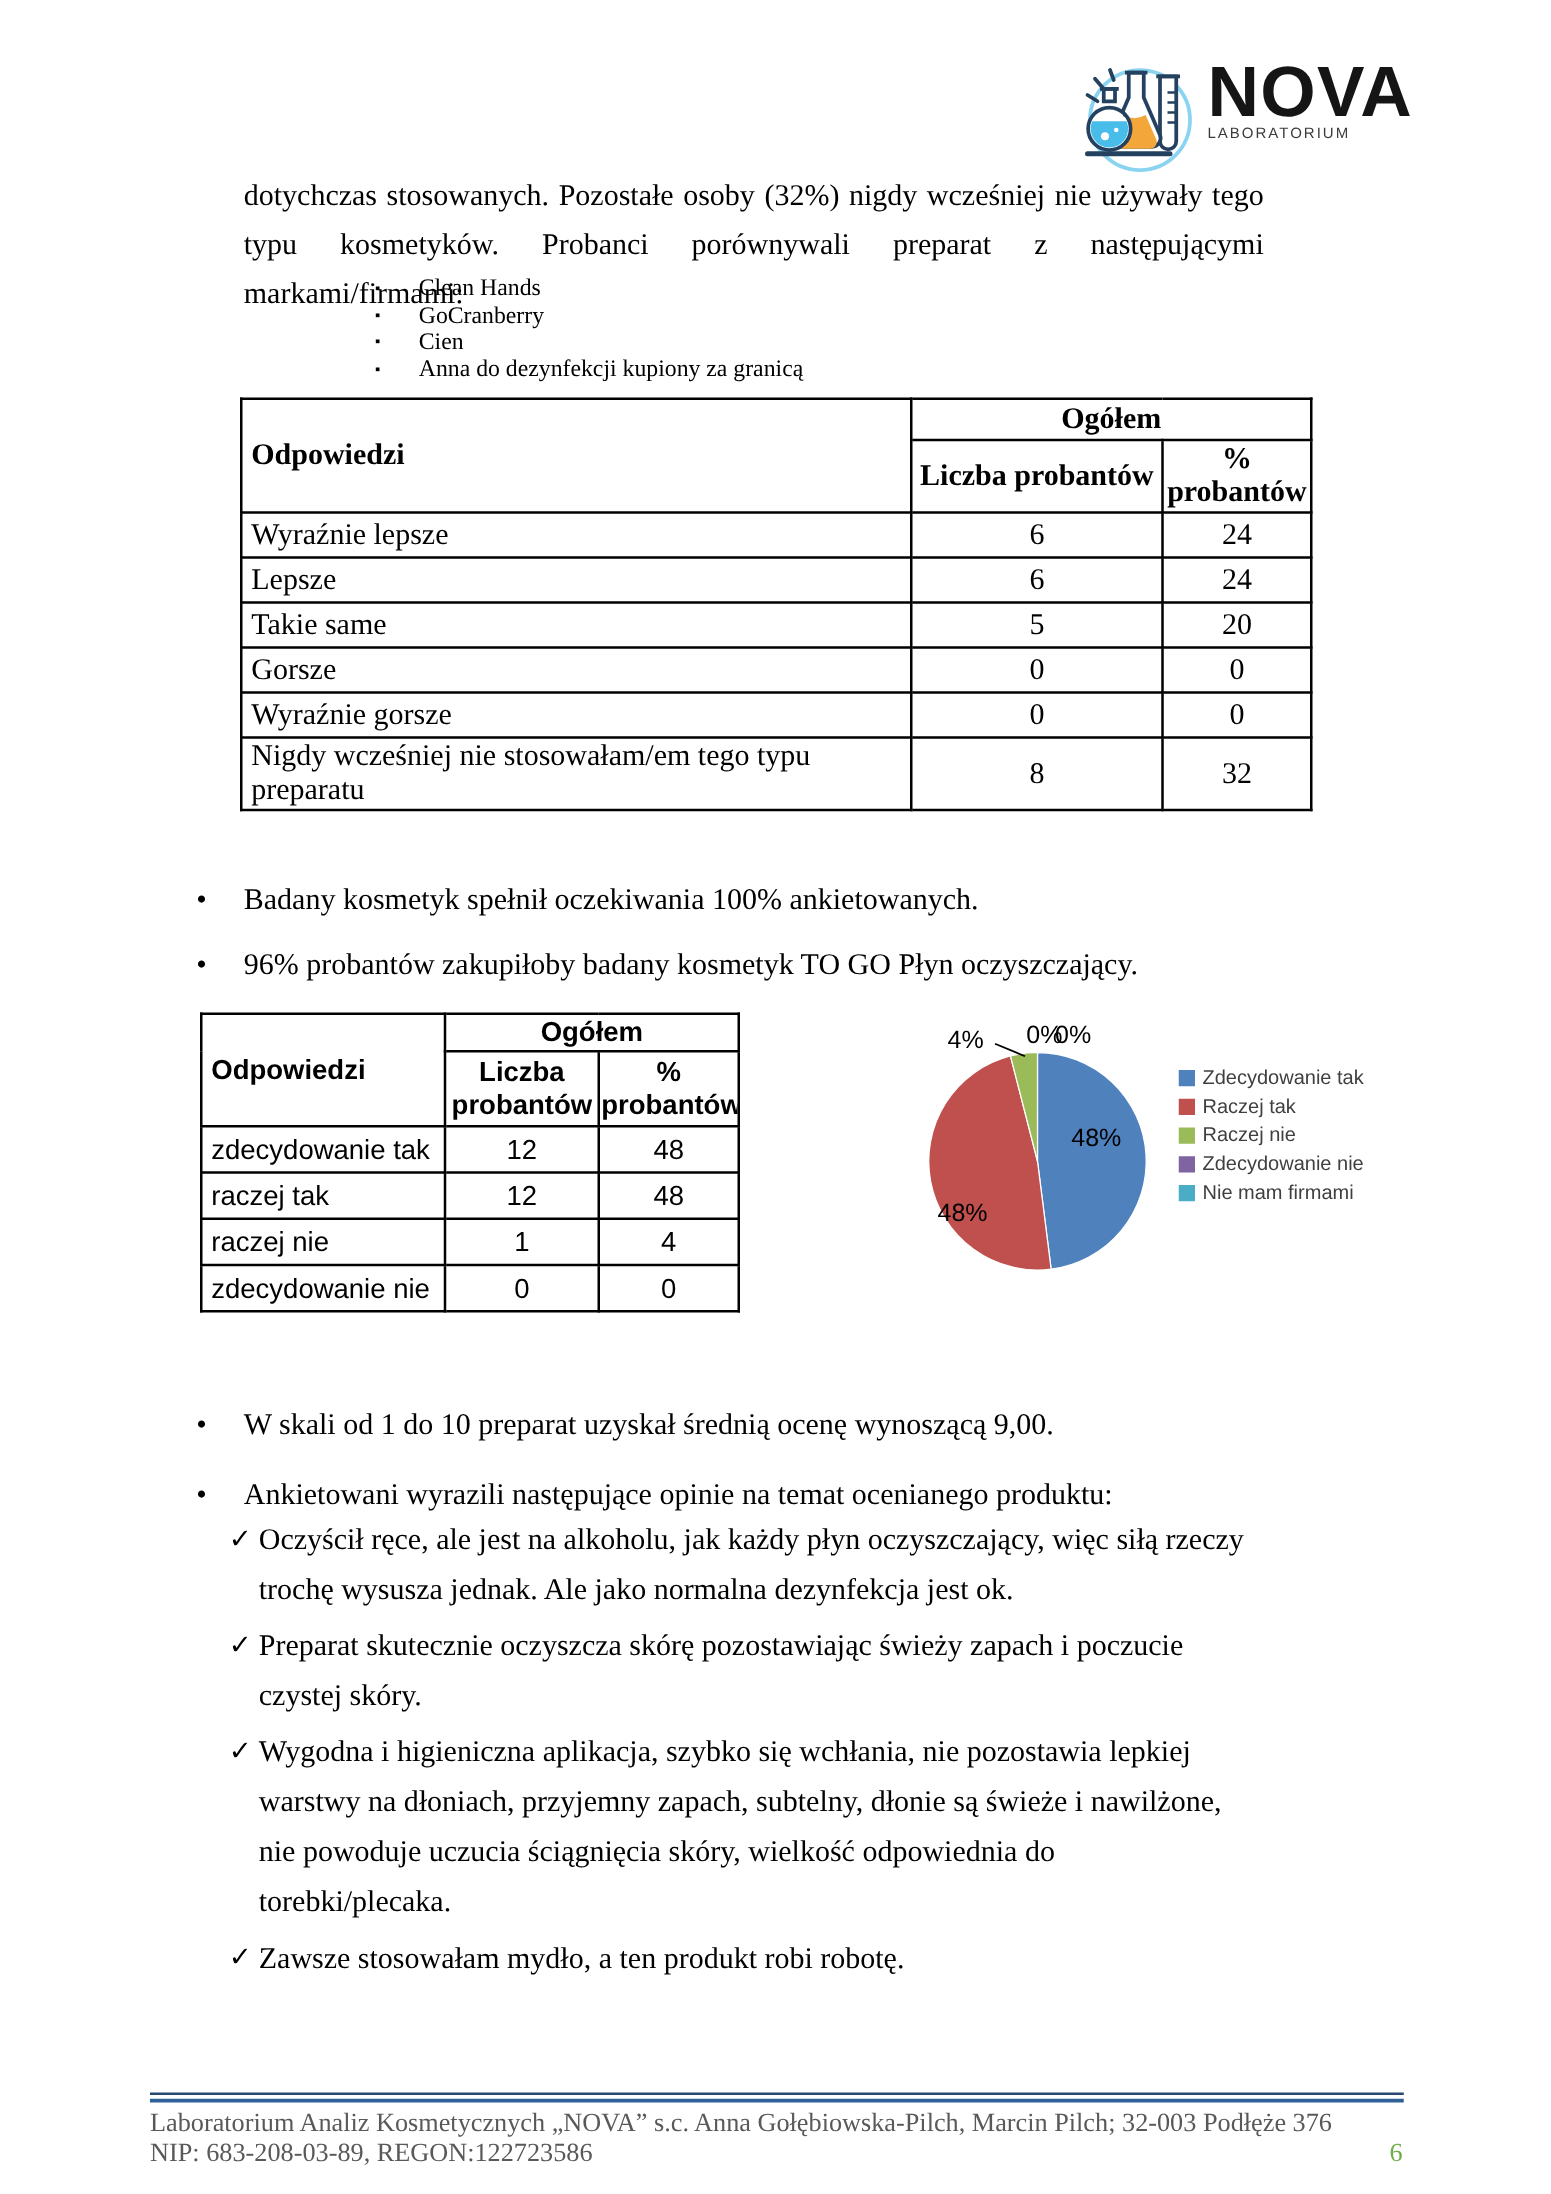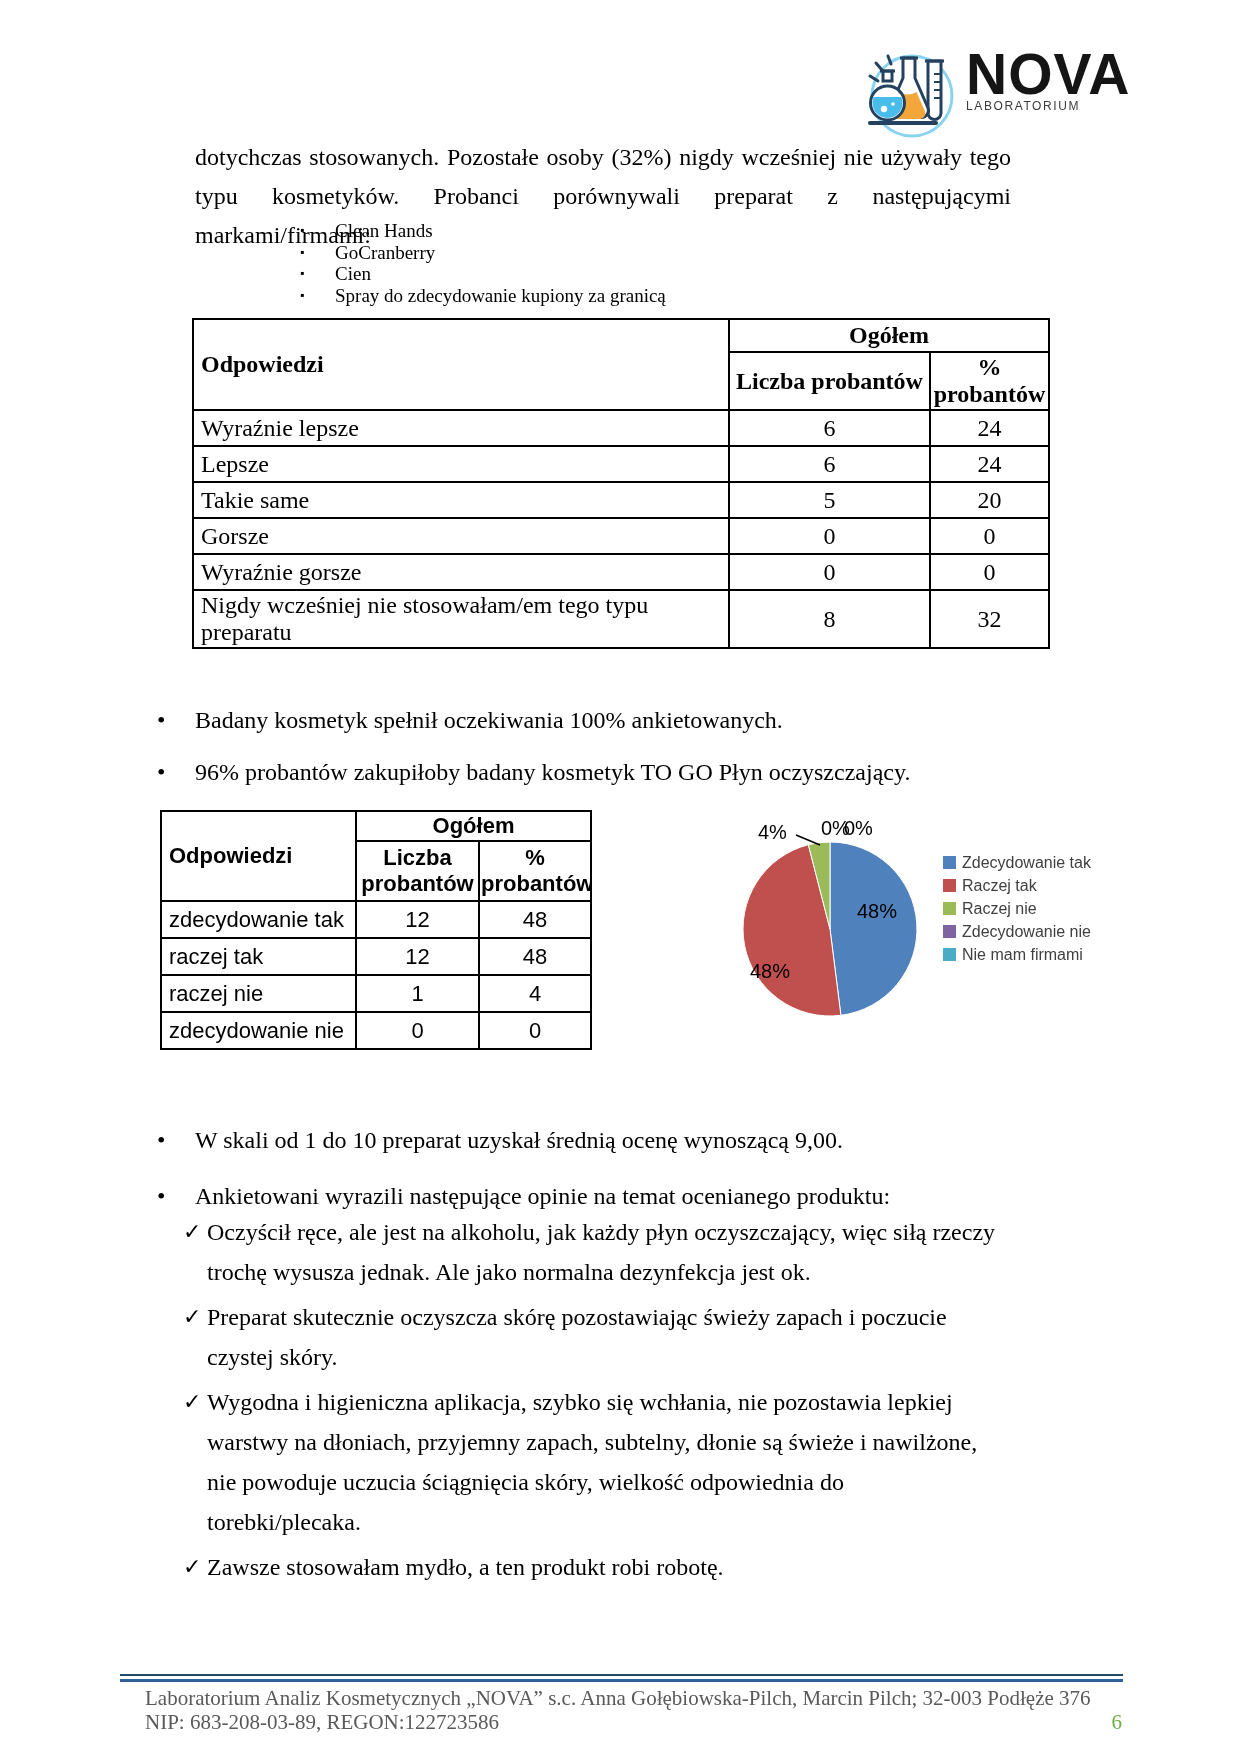--- a/index.html
+++ b/index.html
@@ -60,21 +60,21 @@
   
   .check-list{position:absolute;left:183px;top:1212px;}
   .check-item{display:flex;margin-bottom:5px;}
   .check-mark{width:24px;font-size:22px;line-height:40px;font-family:"DejaVu Sans",sans-serif;}
   .check-text{width:792px;font-size:24px;line-height:40px;text-align:left;}
 
   
   .footer-rule{position:absolute;left:120px;top:1674px;width:1003px;height:3px;
                border-top:2px solid #27496d;border-bottom:3px solid #2f6096;}
   .footer-text{position:absolute;left:120px;top:1686px;width:1003px;
-               font-size:21px;line-height:24px;color:#595959;margin-left:25px;}
+               font-size:21px;line-height:24px;color:#595959;}
   .page-num{position:absolute;left:1086px;top:1710px;width:36px;text-align:right;
             font-size:21px;color:#6fad47;}
 </style>
 </head>
 <body>
 
 <div class="page">
 
   <div class="logo">
     <svg class="logo-icon" viewBox="0 0 104 94">
@@ -111,21 +111,21 @@
     <div class="brand-item">
       <span class="sq">▪</span>
       <span>GoCranberry</span>
       </div>
     <div class="brand-item">
       <span class="sq">▪</span>
       <span>Cien</span>
       </div>
     <div class="brand-item">
       <span class="sq">▪</span>
-      <span>Spray do zdecydowanie kupiony za granicą</span>
+      <span>Anna do dezynfekcji kupiony za granicą</span>
       </div>
   </div>
 
   <table class="tbl">
     <colgroup>
         <col style="width:536px">
         <col style="width:201px">
         <col style="width:119px">
       </colgroup>
     <tbody>

